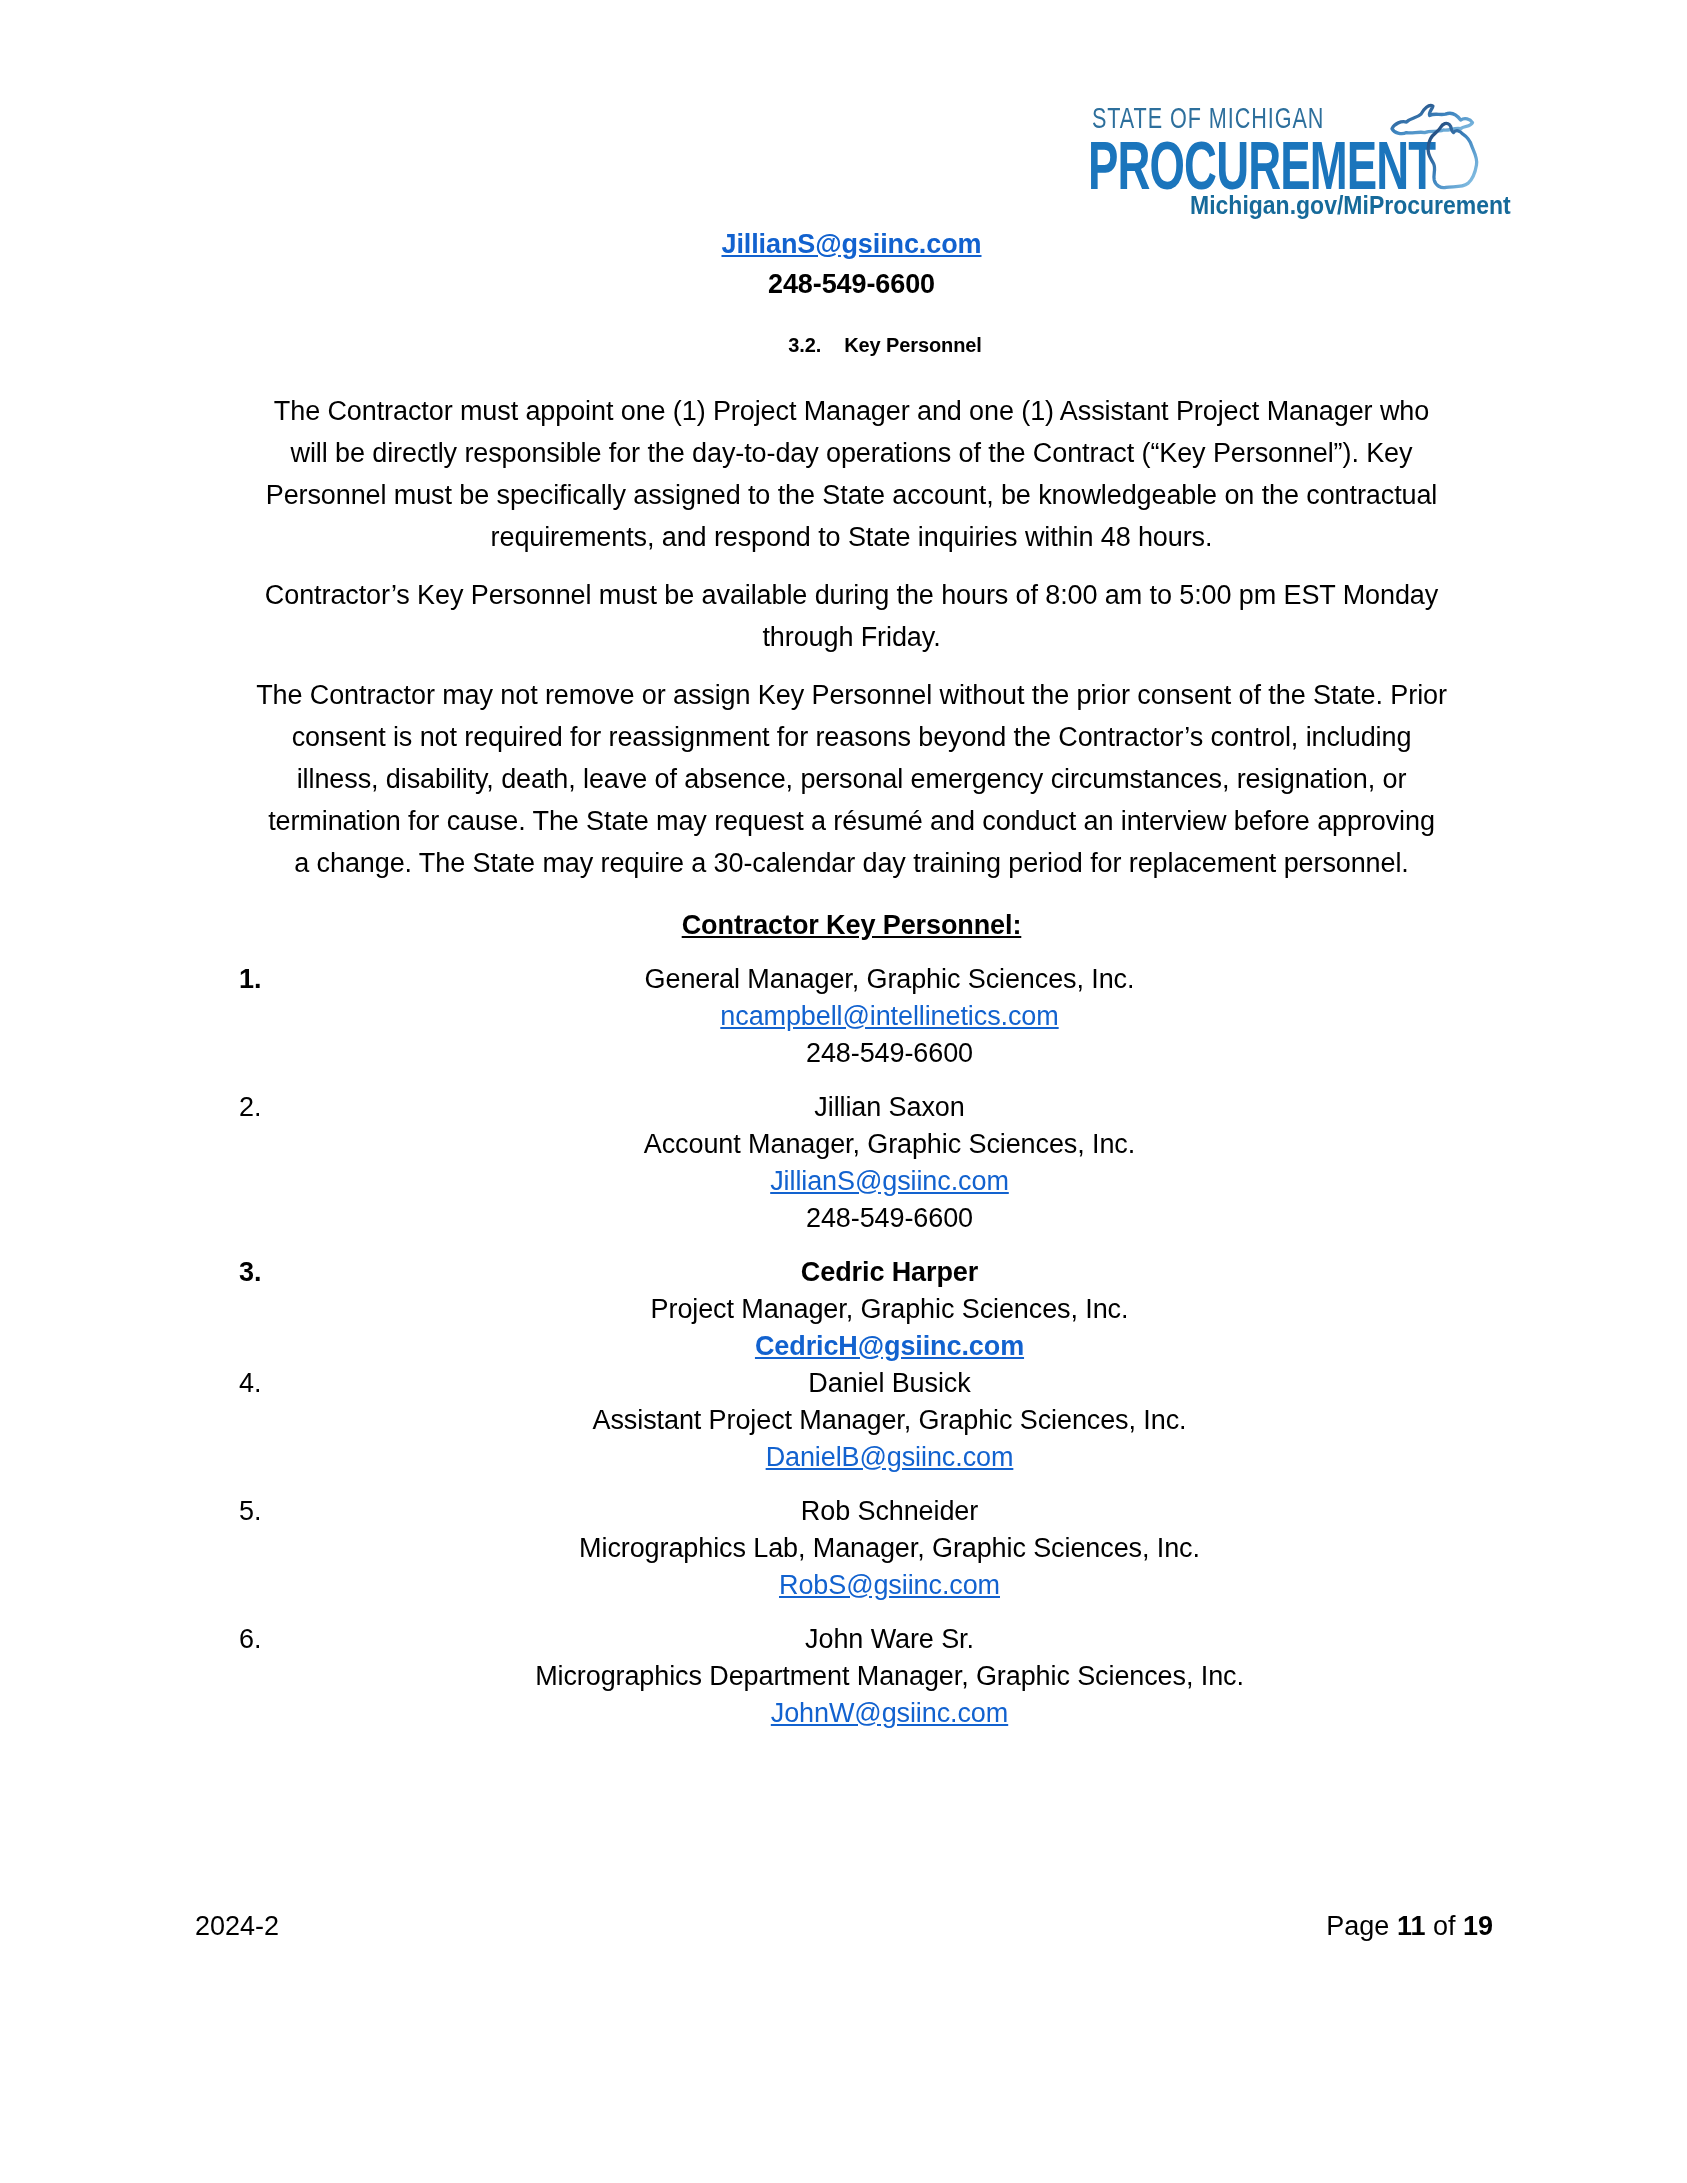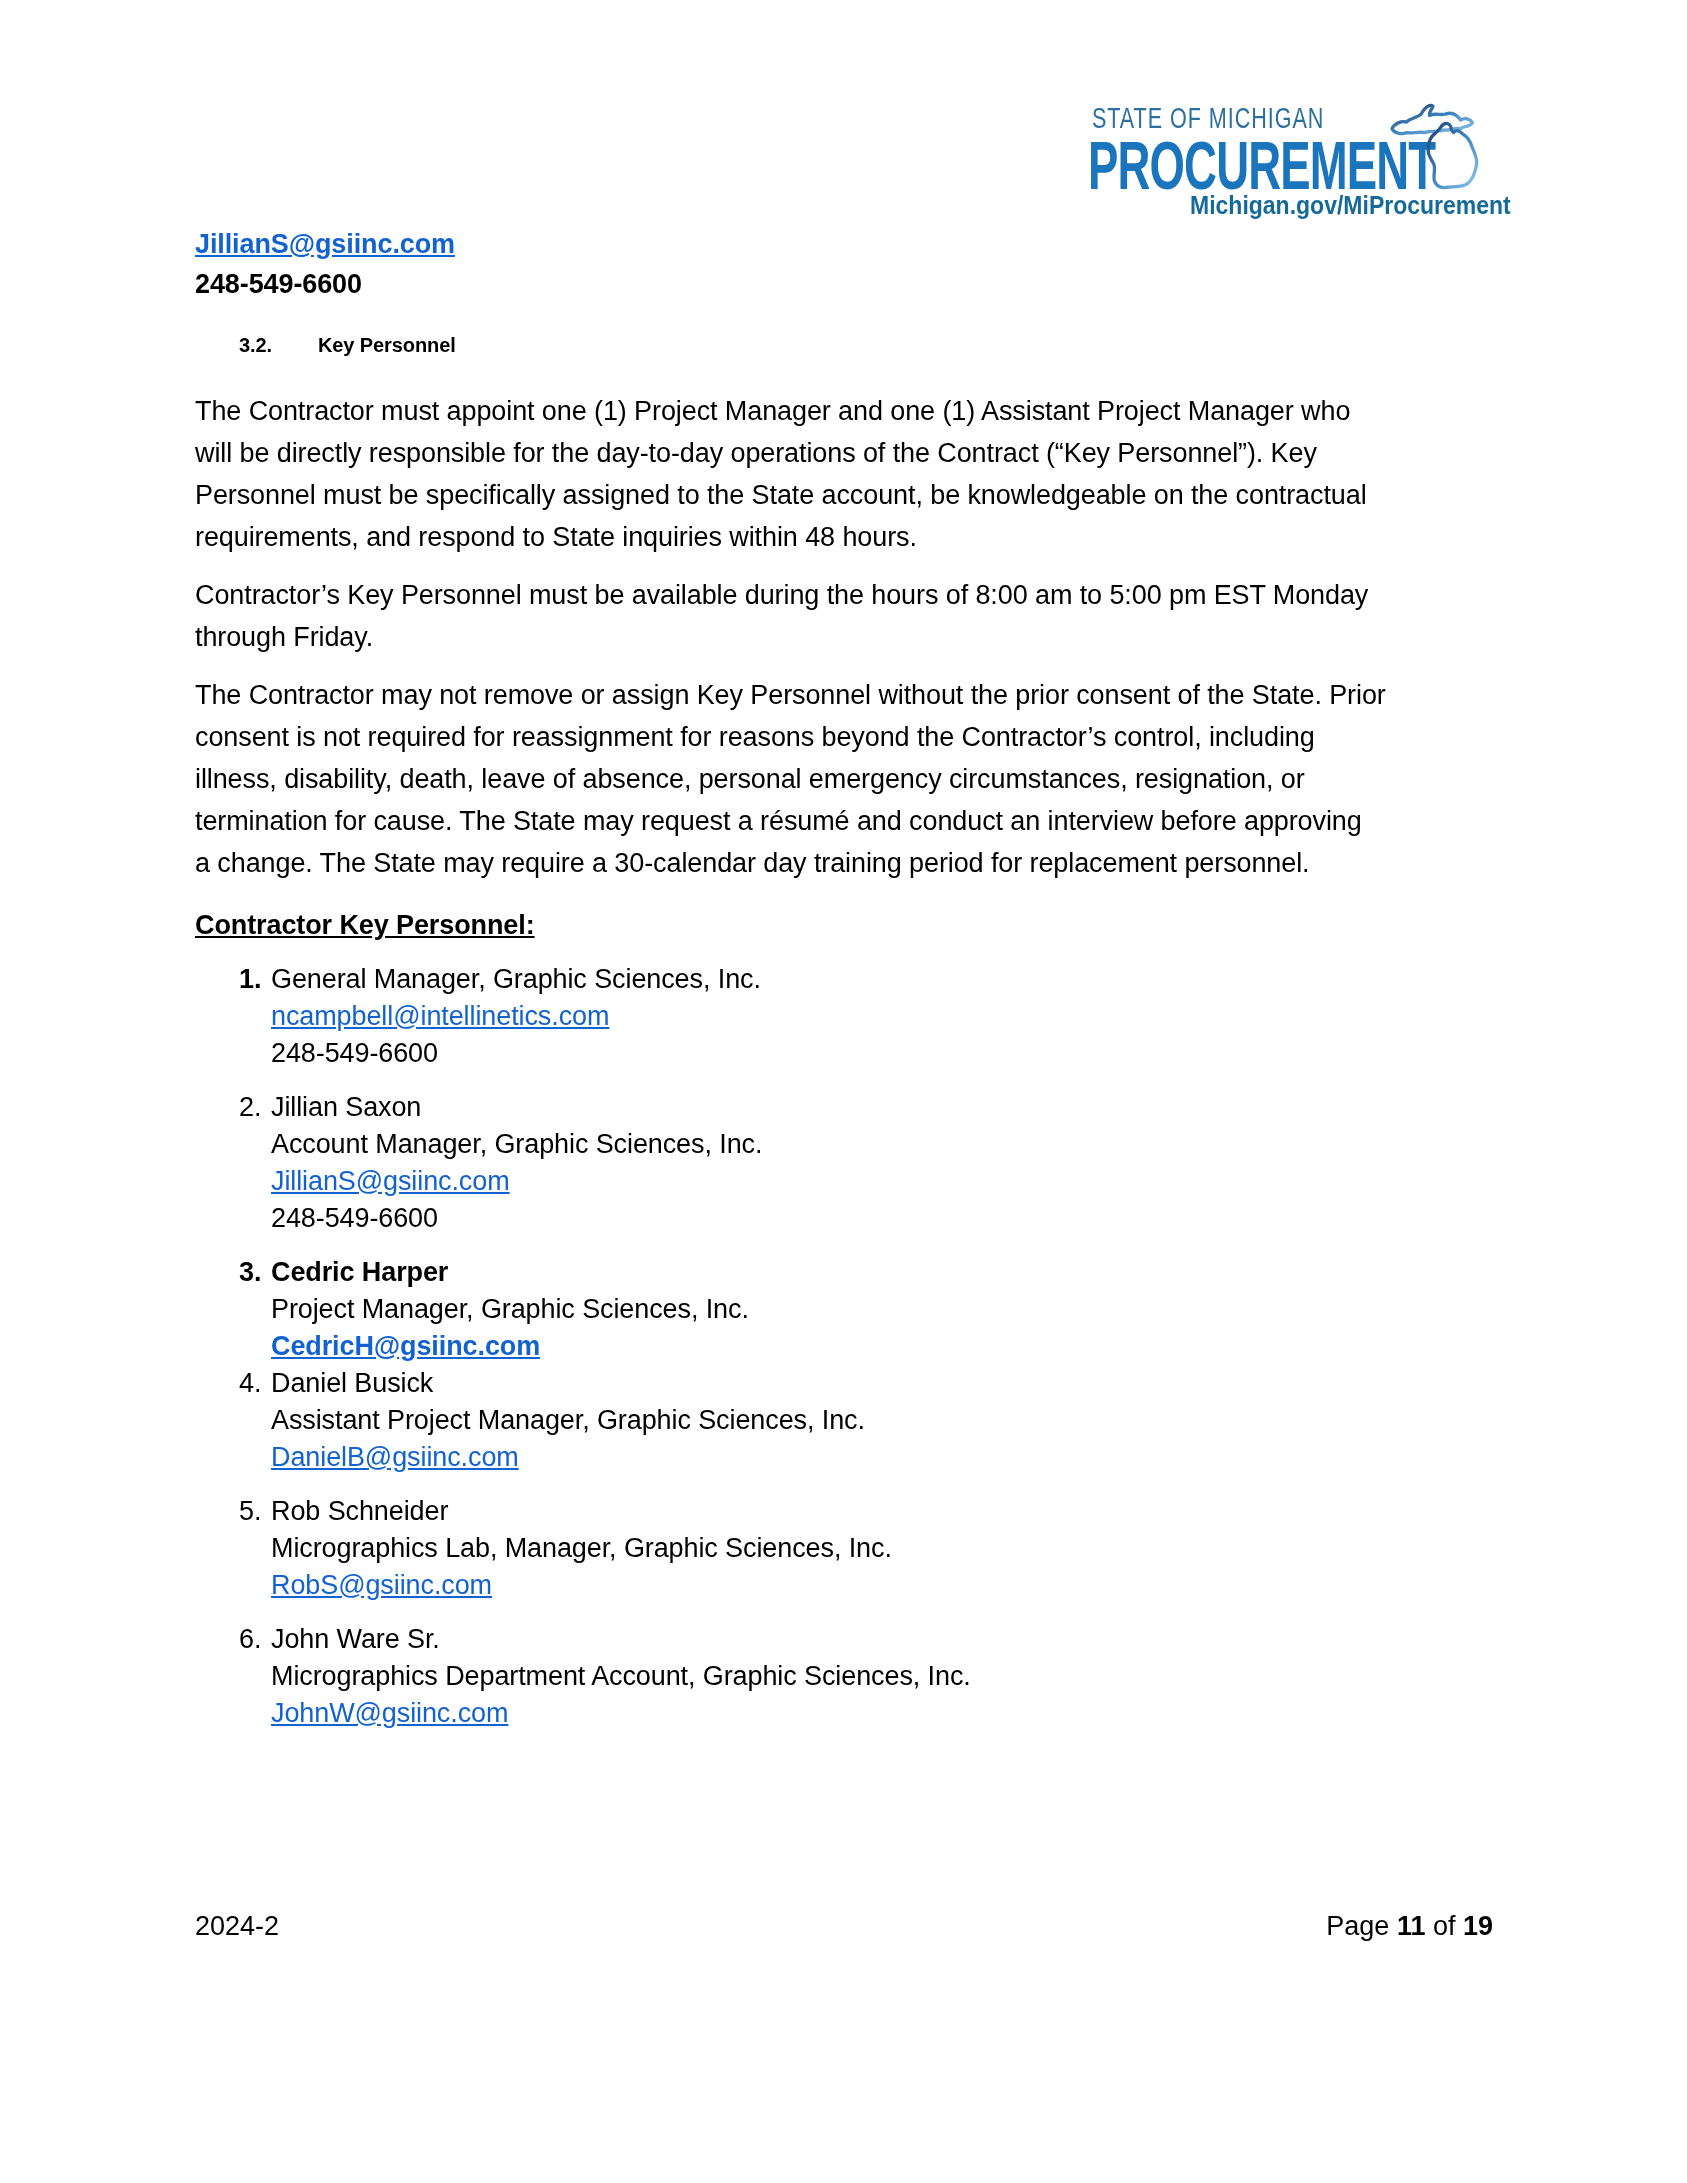--- a/index.html
+++ b/index.html
@@ -32,21 +32,21 @@
     transform:scaleX(0.92); transform-origin:left top;
   }
   .logo-map {
     position:absolute; left:1388px; top:93px;
     width:107px; height:99px;
   }
 
   
   .content {
     position:absolute; left:195px; top:224px; width:1313px;
-    font-size:27px; line-height:42px; letter-spacing:-0.1px;
+    font-size:27px; line-height:42px; letter-spacing:-0.1px;text-align:center;
   }
   .contact-line { line-height:40px; font-weight:bold; }
   a.link { color:#1262cf; text-decoration:underline; cursor:pointer; }
   a.link.b { font-weight:bold; }
 
   .heading {
     margin-top:20px; margin-bottom:24px;
     font-weight:bold; padding-left:44px; font-size:20px;
   }
   .heading .num { display:inline-block; width:79px; }
@@ -155,21 +155,21 @@
       </div>
       <div class="pitem gap">
         <span class="num">5.</span>
         <div class="name">Rob Schneider</div>
         <div>Micrographics Lab, Manager, Graphic Sciences, Inc.</div>
         <div><a class="link">RobS@gsiinc.com</a></div>
       </div>
       <div class="pitem">
         <span class="num">6.</span>
         <div class="name">John Ware Sr.</div>
-        <div>Micrographics Department Account, Graphic Sciences, Inc.</div>
+        <div>Micrographics Department Manager, Graphic Sciences, Inc.</div>
         <div><a class="link">JohnW@gsiinc.com</a></div>
       </div>
     </div>
 
 </div>
 
 <div class="footer">
   <span>2024-2</span>
   <span><span>Page </span><span class="b">11</span><span> of </span><span class="b">19</span></span>
 </div>

